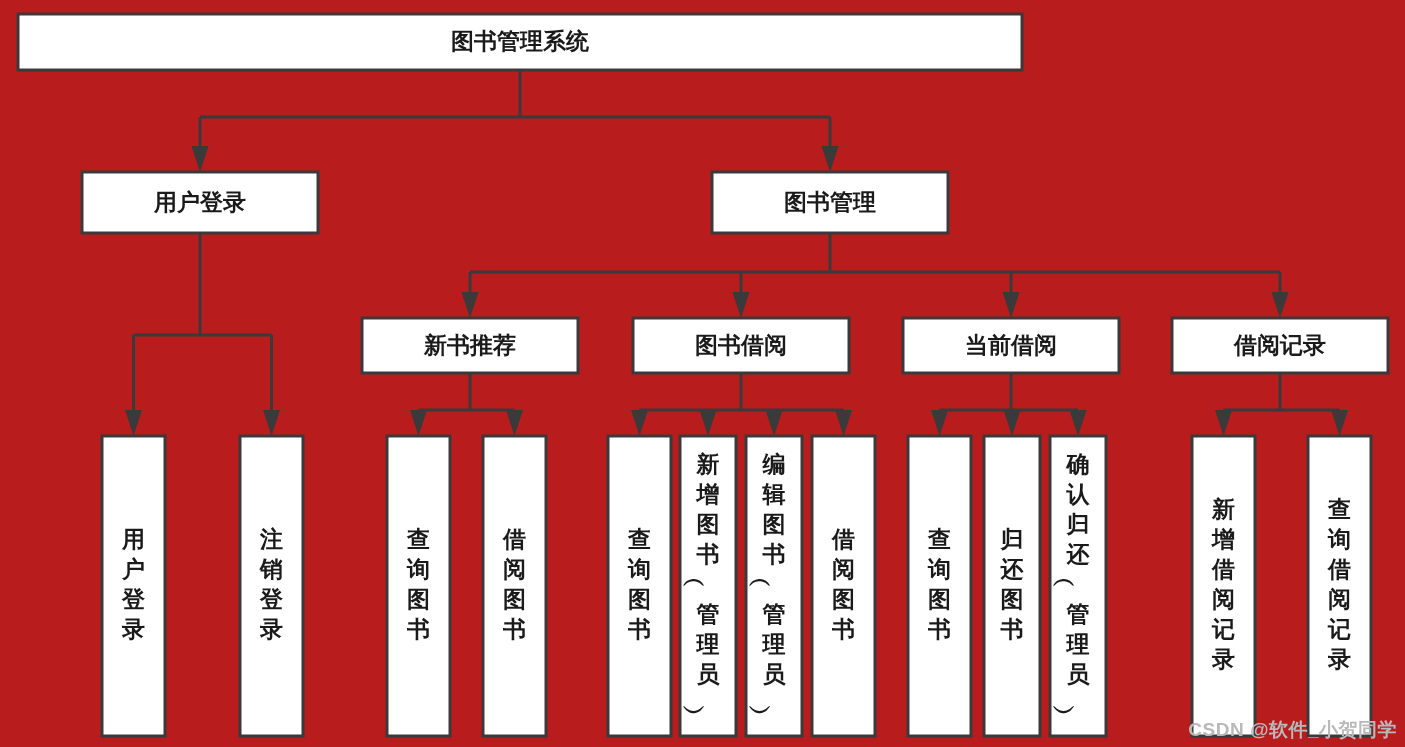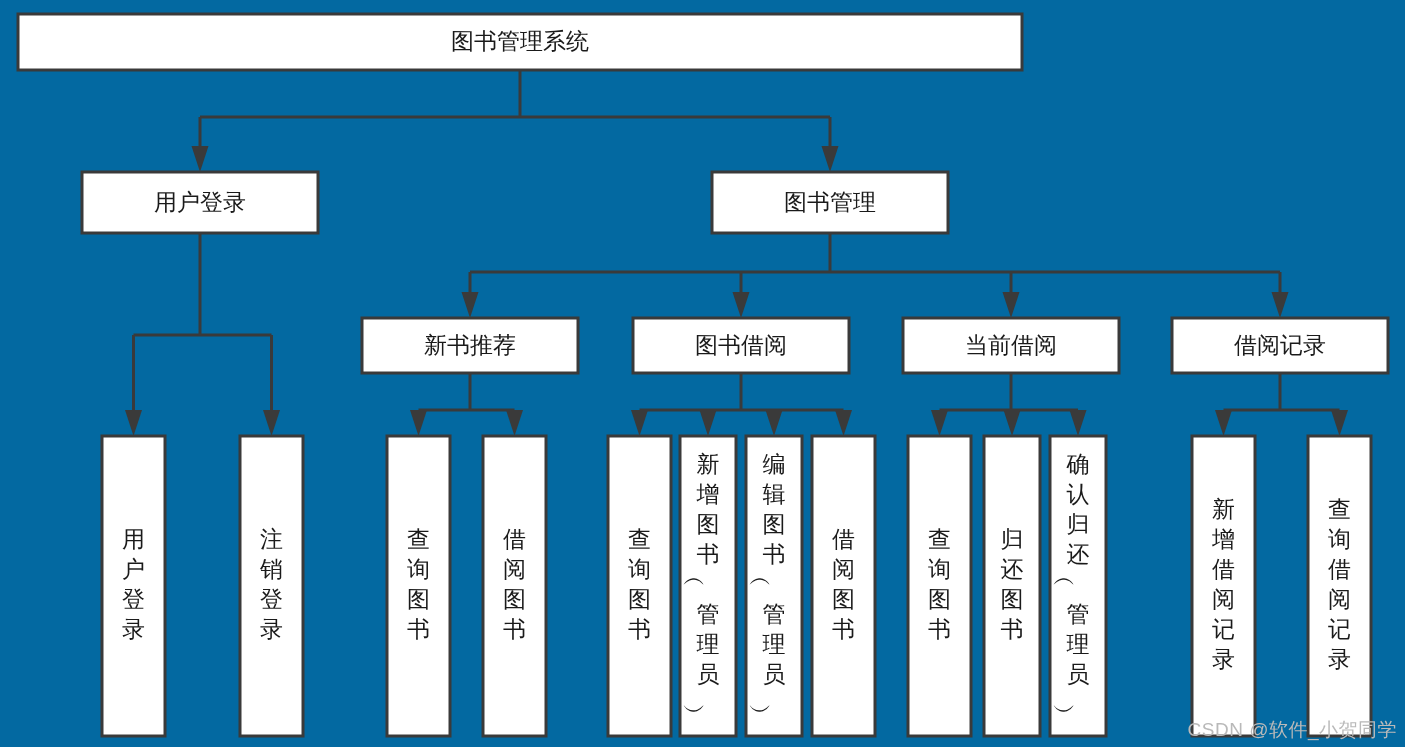--- a/index.html
+++ b/index.html
@@ -8,22 +8,23 @@
     padding: 0;
     background: #ffffff;
   }
   body {
     font-family: "Liberation Sans", "DejaVu Sans", sans-serif;
   }
   #diagram-root {
     position: relative;
     width: 1405px;
     height: 747px;
-    background: #0369a1;
+    background: #b91c1c;
     overflow: hidden;
+    font-weight: bold;
   }
   svg.tree-canvas {
     position: absolute;
     left: 0;
     top: 0;
     width: 1405px;
     height: 747px;
     display: block;
   }
   .node-box {

